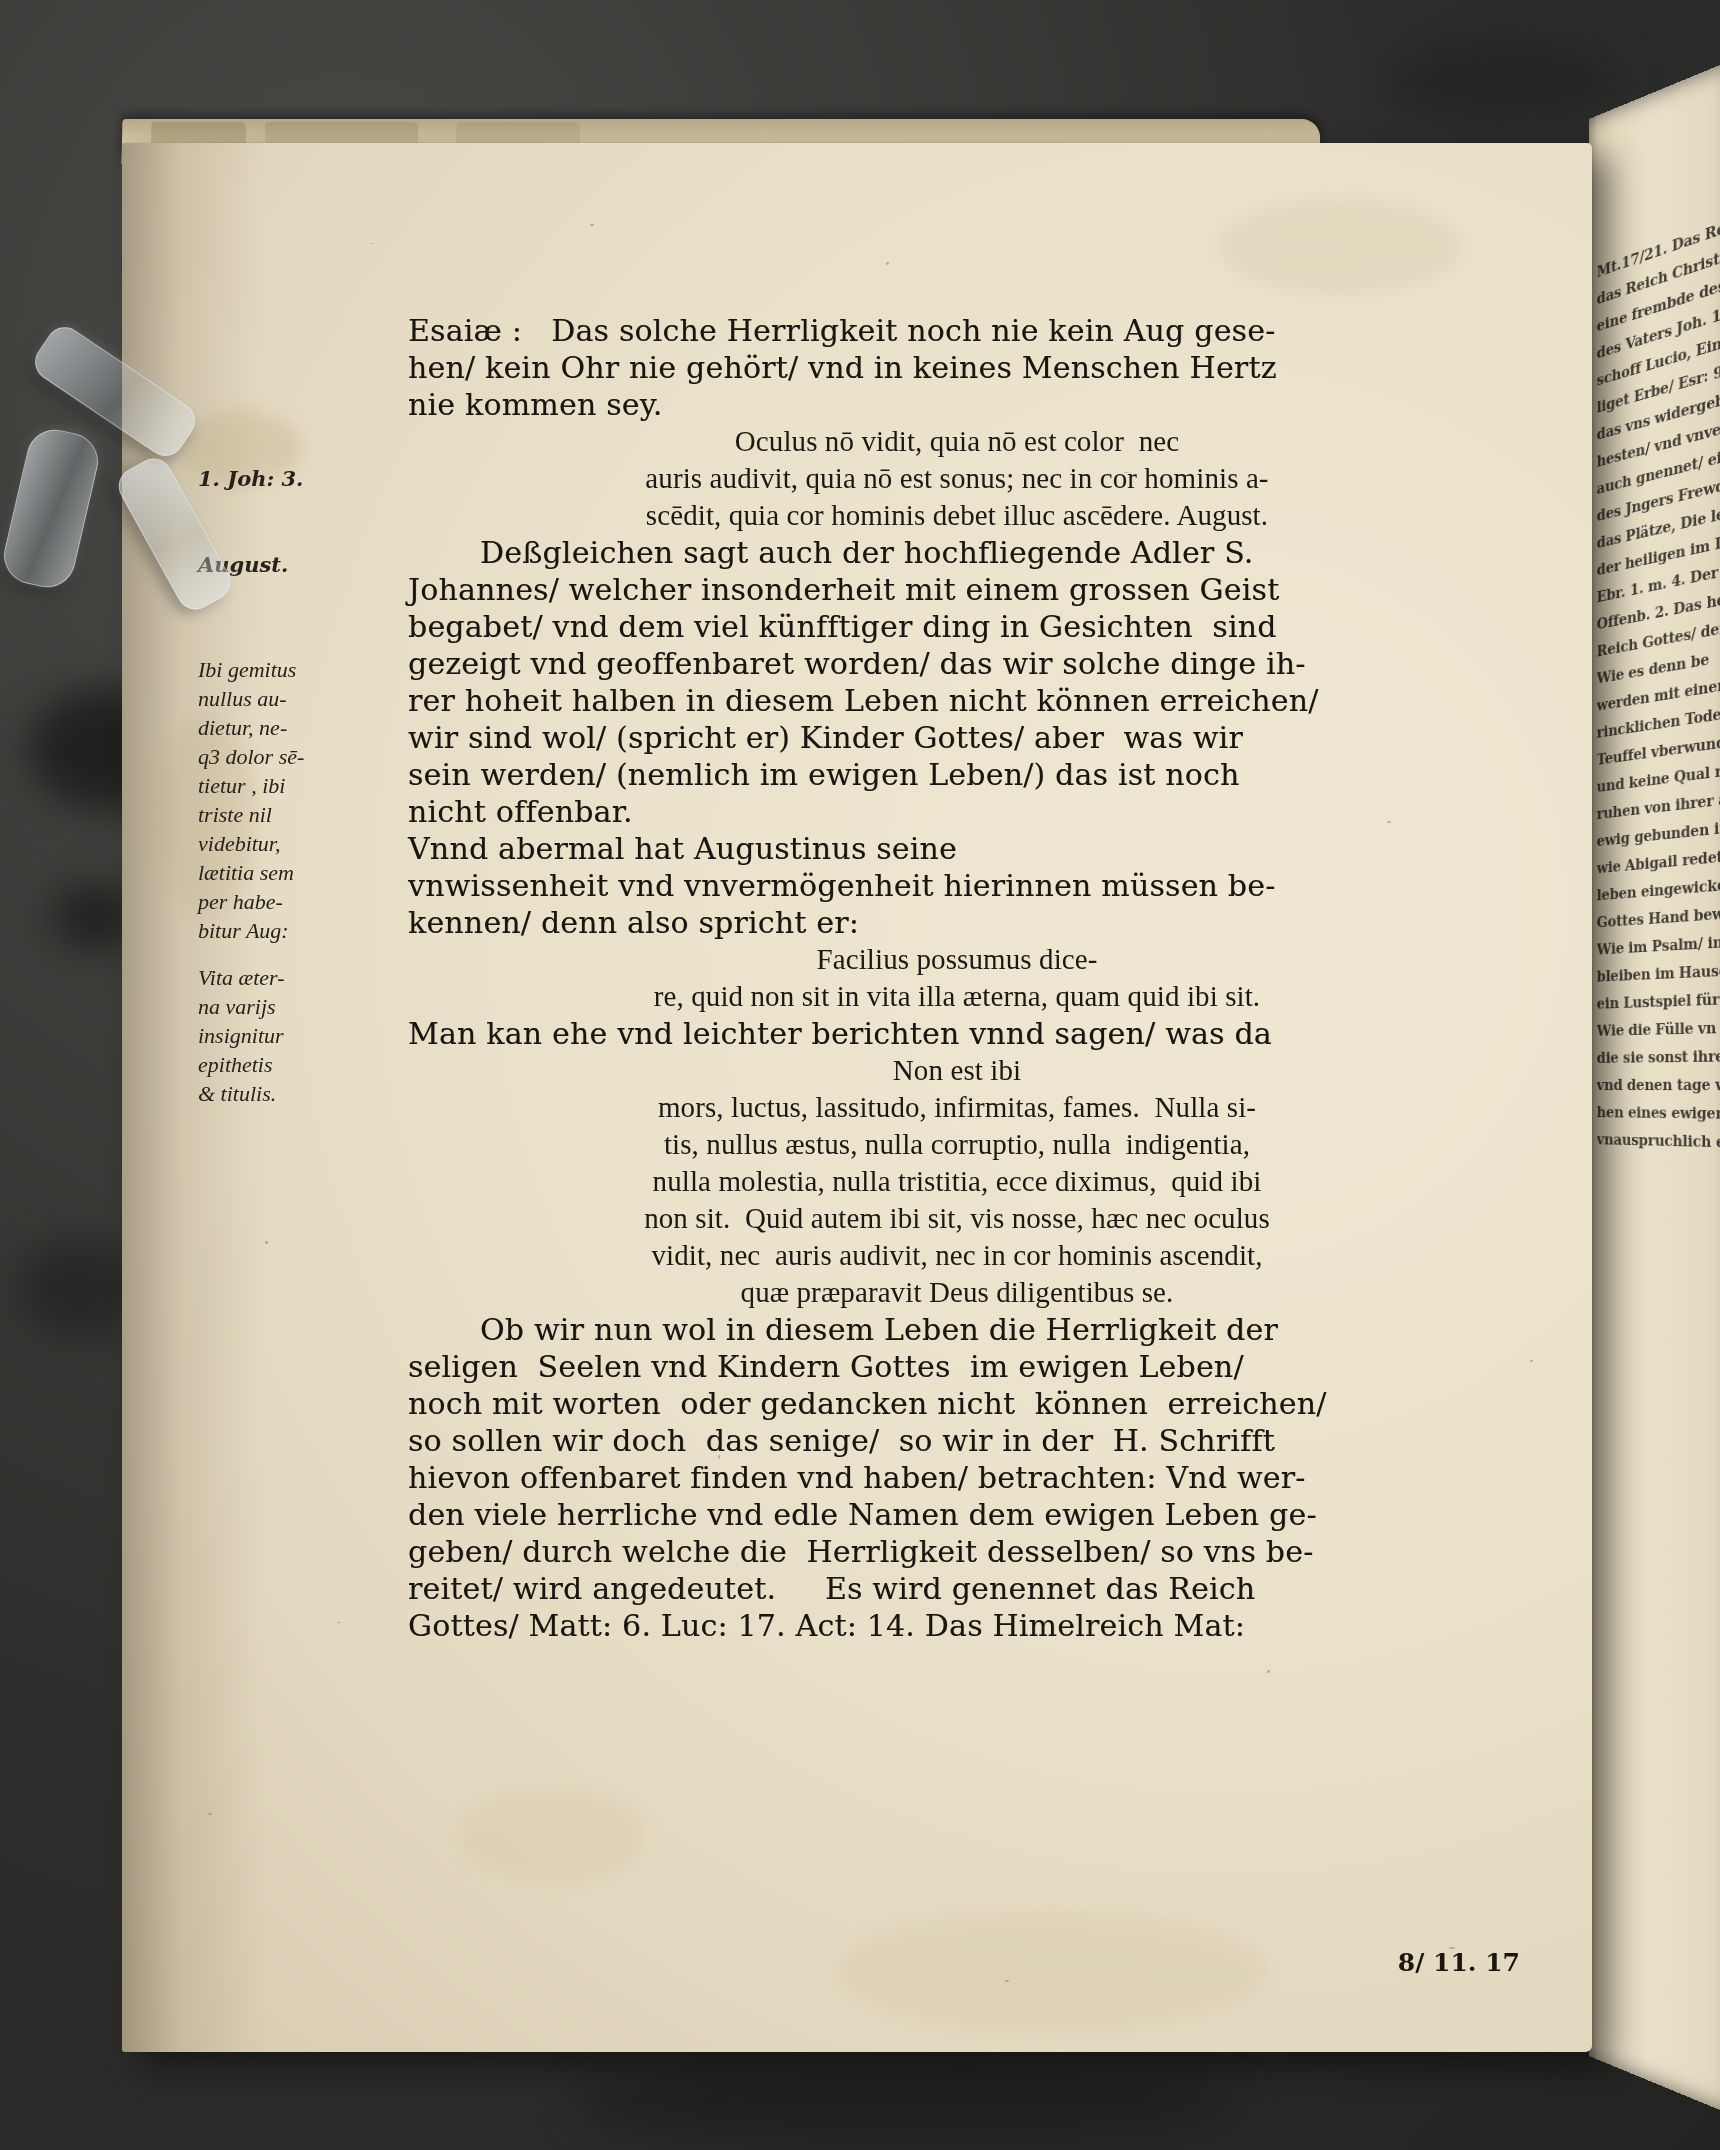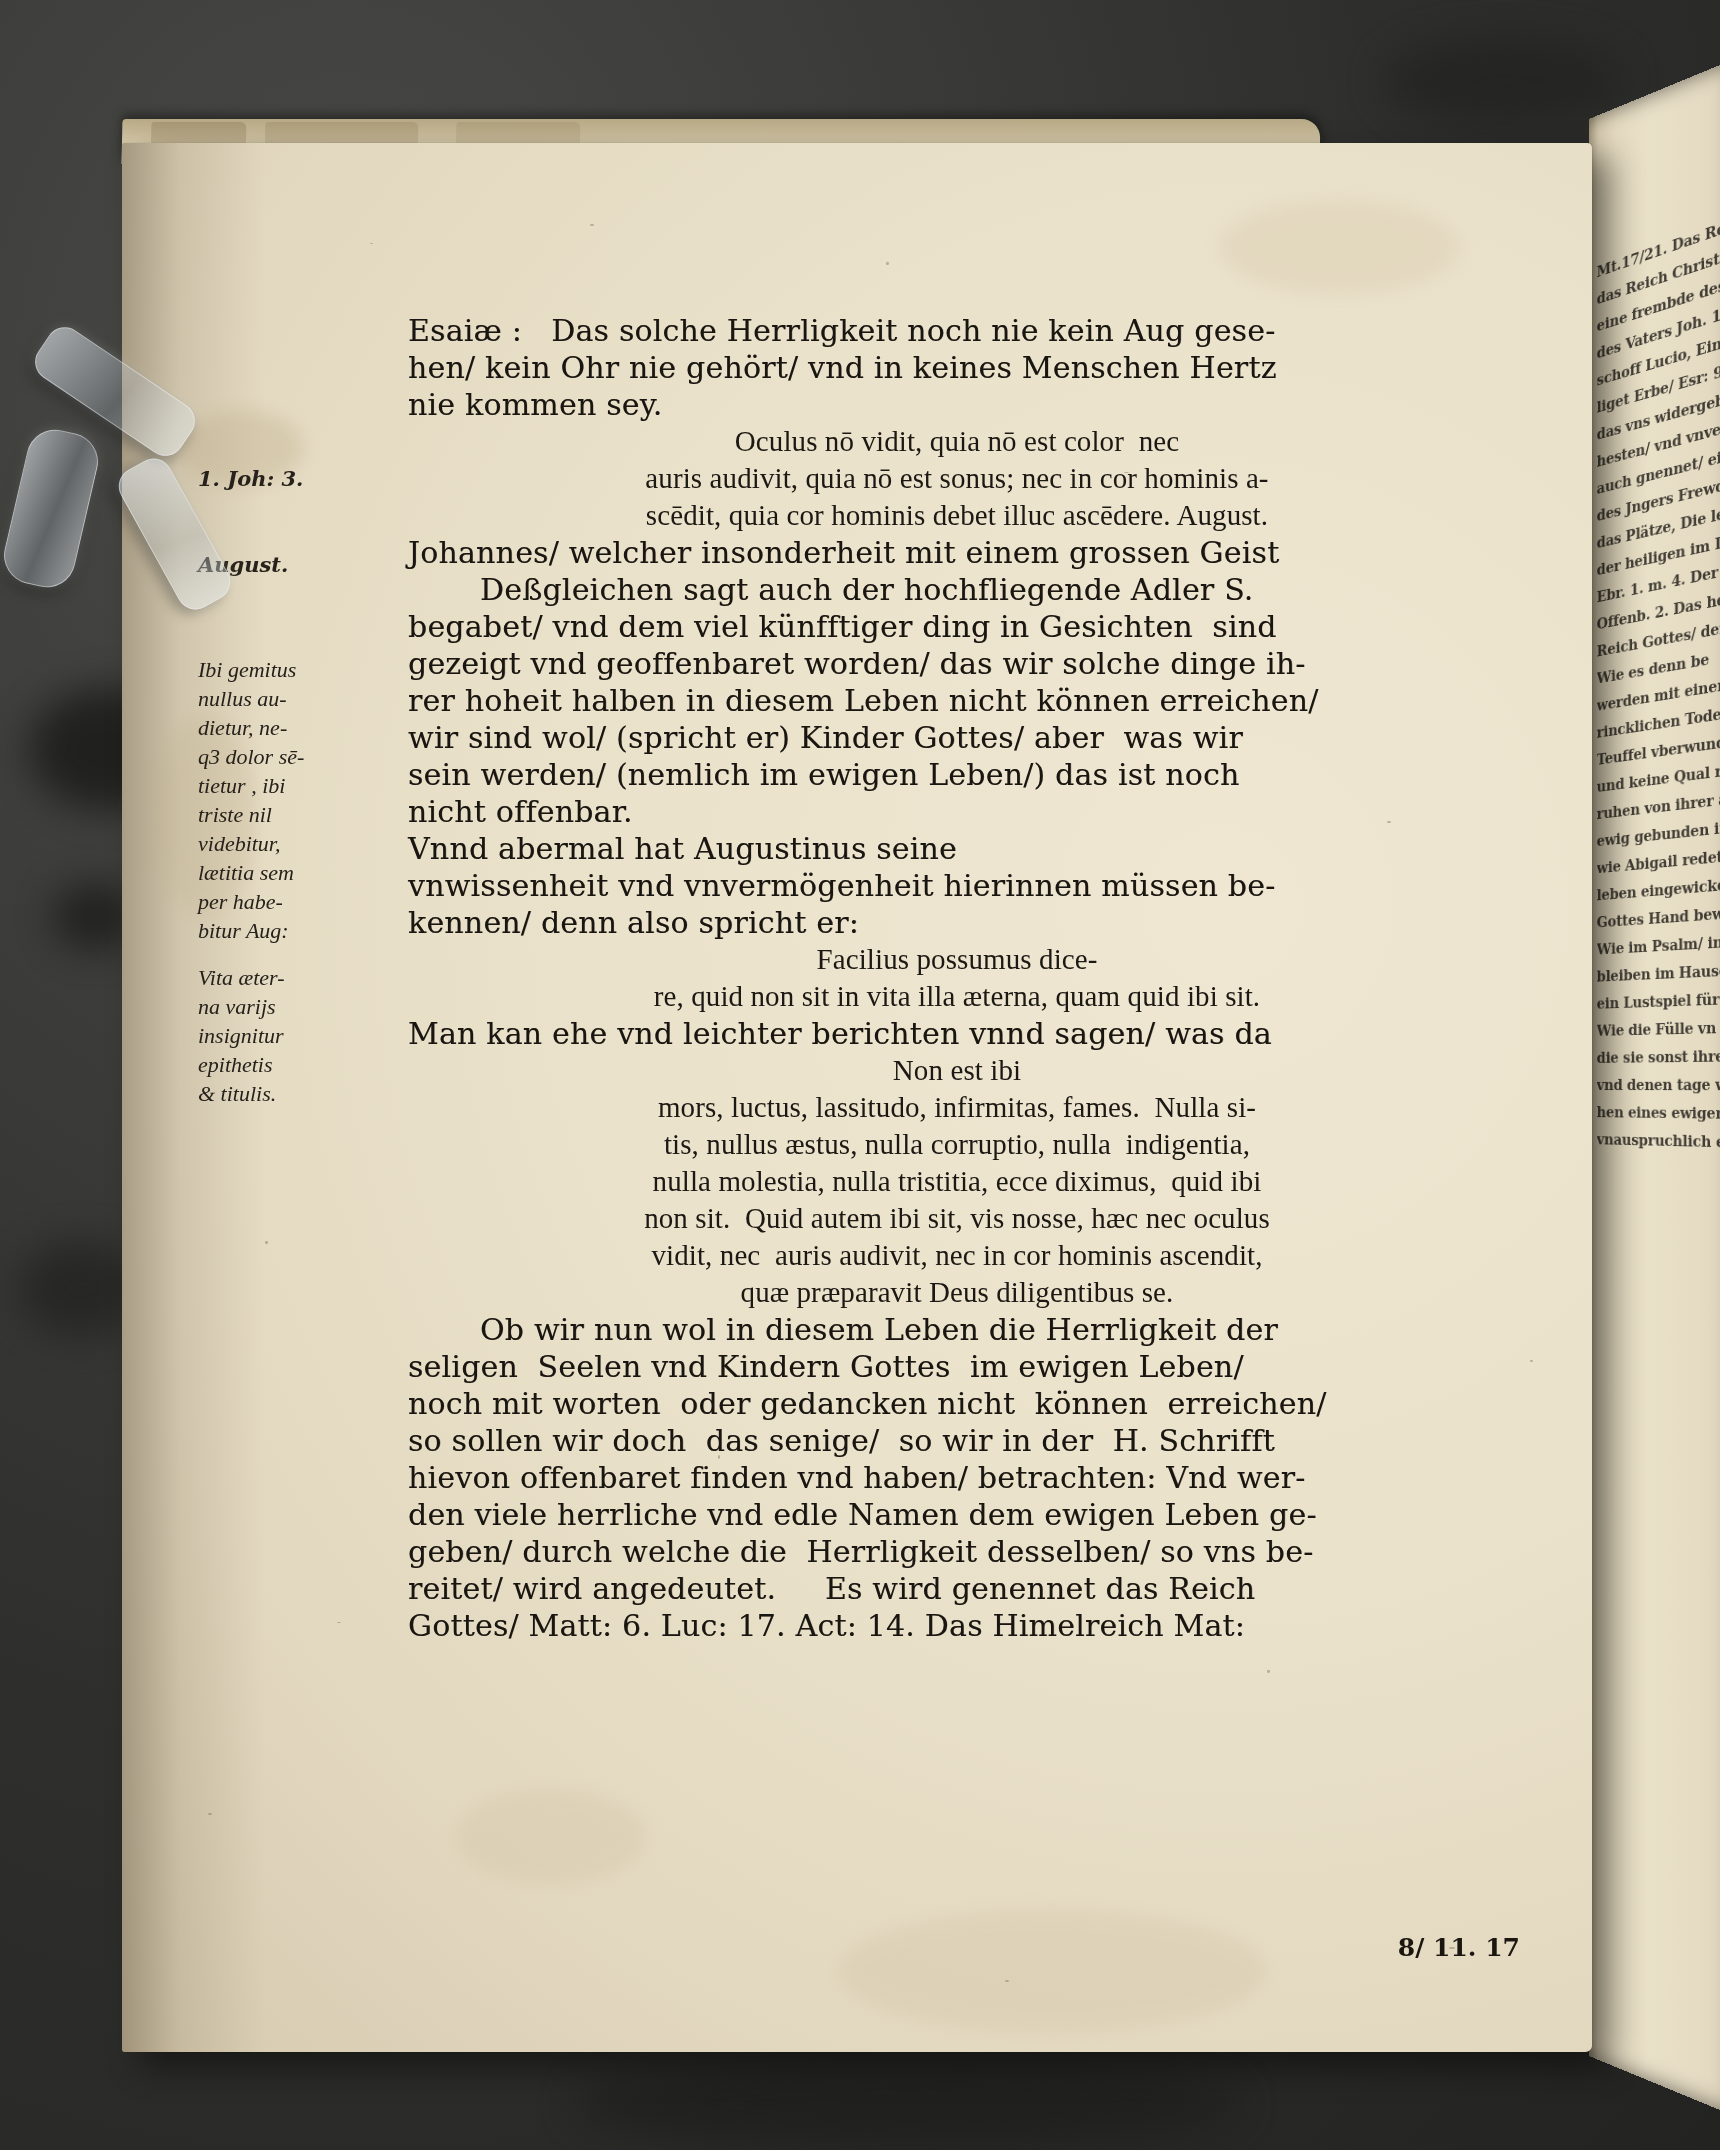--- a/index.html
+++ b/index.html
@@ -159,21 +159,21 @@
     letter-spacing: 0.1px;
     text-align: center;
   }
   .para { margin: 0 0 0 0; }
   .indent { text-indent: 72px; }
   .line { white-space: pre-wrap; }
 
   #catchword {
     position: absolute;
     right: 72px;
-    bottom: 90px;
+    bottom: 75px;
     font-family: "DejaVu Serif", serif;
     font-weight: 700;
     font-size: 25px;
     color: #1b1710;
   }
 
   
   #clip {
     position: absolute;
     left: 29px; top: 363px;
@@ -298,22 +298,22 @@
     <div id="maincol">
         <div class="para">
           <div class="line goth">Esaiæ :   Das solche Herrligkeit noch nie kein Aug gese-</div>
           <div class="line goth">hen/ kein Ohr nie gehört/ vnd in keines Menschen Hertz</div>
           <div class="line goth">nie kommen sey.</div>
           <div class="line lat">Oculus nō vidit, quia nō est color  nec</div>
           <div class="line lat">auris audivit, quia nō est sonus; nec in cor hominis a-</div>
           <div class="line lat">scēdit, quia cor hominis debet illuc ascēdere. August.</div>
         </div>
         <div class="para">
+          <div class="line goth indent">Deßgleichen sagt auch der hochfliegende Adler S.</div>
           <div class="line goth">Johannes/ welcher insonderheit mit einem grossen Geist</div>
-          <div class="line goth indent">Deßgleichen sagt auch der hochfliegende Adler S.</div>
           <div class="line goth">begabet/ vnd dem viel künfftiger ding in Gesichten  sind</div>
           <div class="line goth">gezeigt vnd geoffenbaret worden/ das wir solche dinge ih-</div>
           <div class="line goth">rer hoheit halben in diesem Leben nicht können erreichen/</div>
           <div class="line goth">wir sind wol/ (spricht er) Kinder Gottes/ aber  was wir</div>
           <div class="line goth">sein werden/ (nemlich im ewigen Leben/) das ist noch</div>
           <div class="line goth">nicht offenbar.</div>
           <div class="line goth">Vnnd abermal hat Augustinus seine</div>
           <div class="line goth">vnwissenheit vnd vnvermögenheit hierinnen müssen be-</div>
           <div class="line goth">kennen/ denn also spricht er:</div>
           <div class="line lat">Facilius possumus dice-</div>

